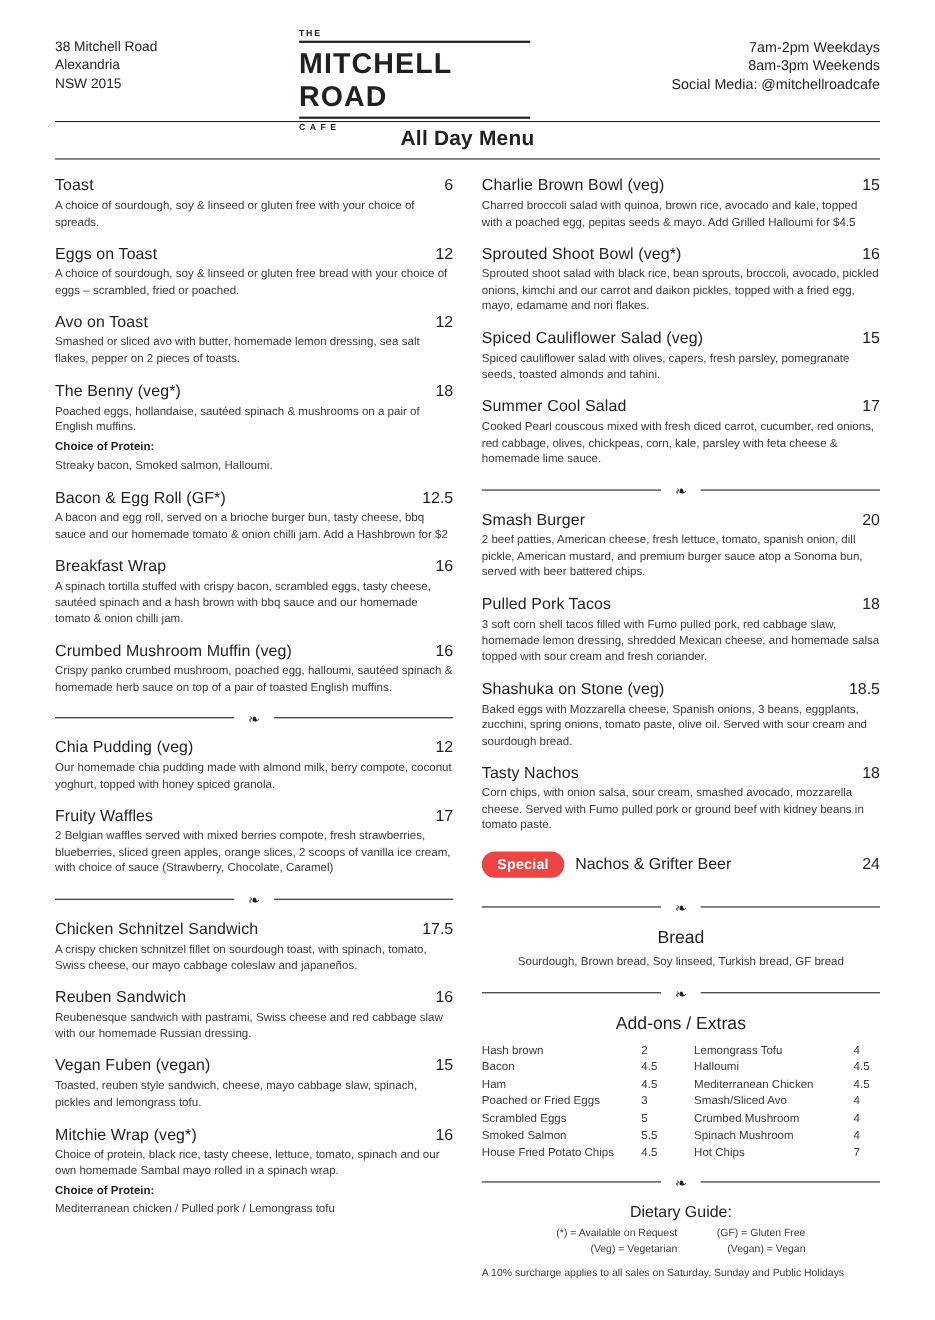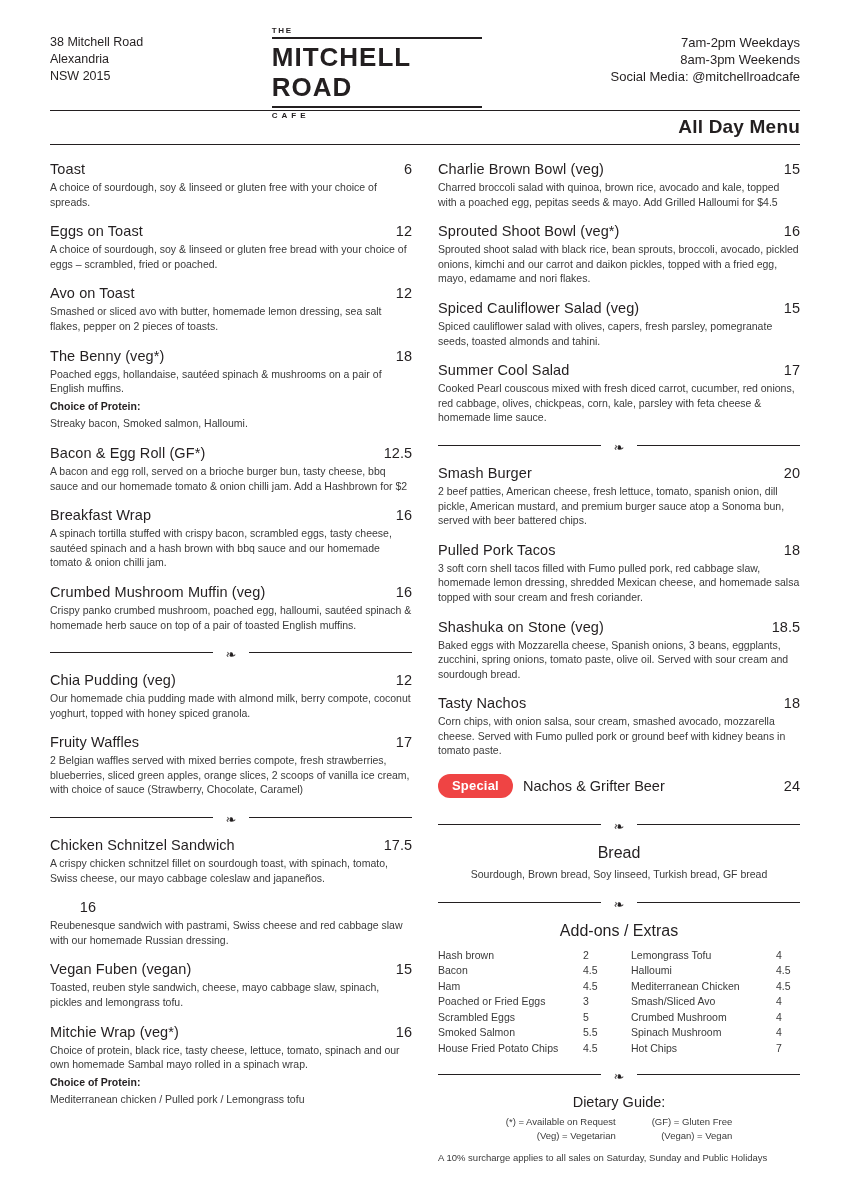--- a/index.html
+++ b/index.html
@@ -28,21 +28,21 @@
     letter-spacing: 1px;
     line-height: 30px;
     border-top: 2px solid #231f20;
     border-bottom: 2px solid #231f20;
     padding: 3px 0 4px 0;
     margin-top: 2px;
   }
   .logo .cafe { font-size: 8px; letter-spacing: 4px; font-weight:bold; margin-top:3px; }
 
   
-  .title-wrap { margin-top: 16px; border-top: 1.5px solid #231f20; border-bottom: 1.5px solid #231f20; padding: 5px 0 6px 0; text-align:right; }
+  .title-wrap { margin-top: 16px; border-top: 1.5px solid #231f20; border-bottom: 1.5px solid #231f20; padding: 5px 0 6px 0; text-align:center; }
   .title { font-size: 19px; font-weight: bold; letter-spacing:0.2px; }
 
   
   .cols { display:flex; gap: 26px; margin-top: 16px; }
   .col { width: 50%; }
 
   .item { margin-bottom: 14px; }
   .item-head { display:flex; align-items:baseline; }
   .item-name { font-size: 14.5px; font-weight: normal; letter-spacing: 0.1px; flex: 1 1 auto; }
   .item-price { font-size: 14.5px; font-weight: normal; text-align:right; width: 46px; flex: 0 0 auto; }
@@ -196,20 +196,21 @@
       <div class="item">
         <div class="item-head">
           <div class="item-name">Chicken Schnitzel Sandwich</div>
           <div class="item-price">17.5</div>
         </div>
         <div class="item-desc">A crispy chicken schnitzel fillet on sourdough toast, with spinach, tomato, Swiss cheese, our mayo cabbage coleslaw and japaneños.</div>
       </div>
 
       <div class="item">
         <div class="item-head">
+          <div class="item-name">Reuben Sandwich</div>
           <div class="item-price">16</div>
         </div>
         <div class="item-desc">Reubenesque sandwich with pastrami, Swiss cheese and red cabbage slaw with our homemade Russian dressing.</div>
       </div>
 
       <div class="item">
         <div class="item-head">
           <div class="item-name">Vegan Fuben (vegan)</div>
           <div class="item-price">15</div>
         </div>

